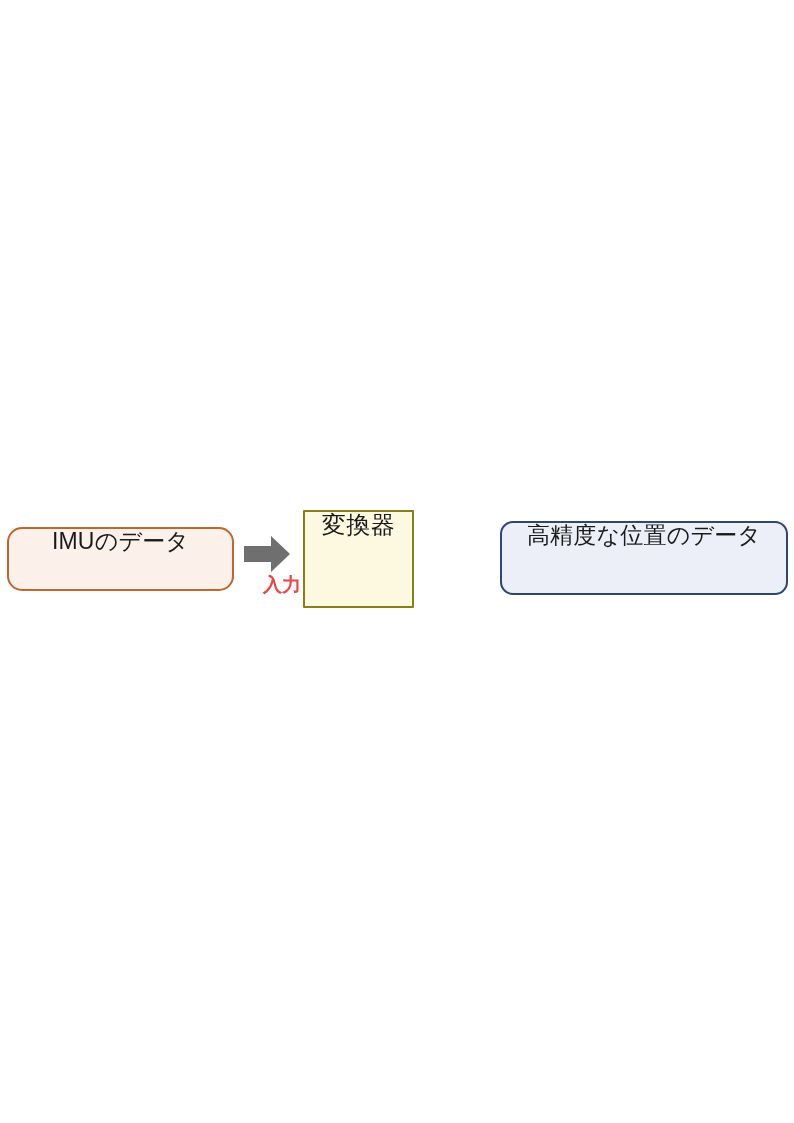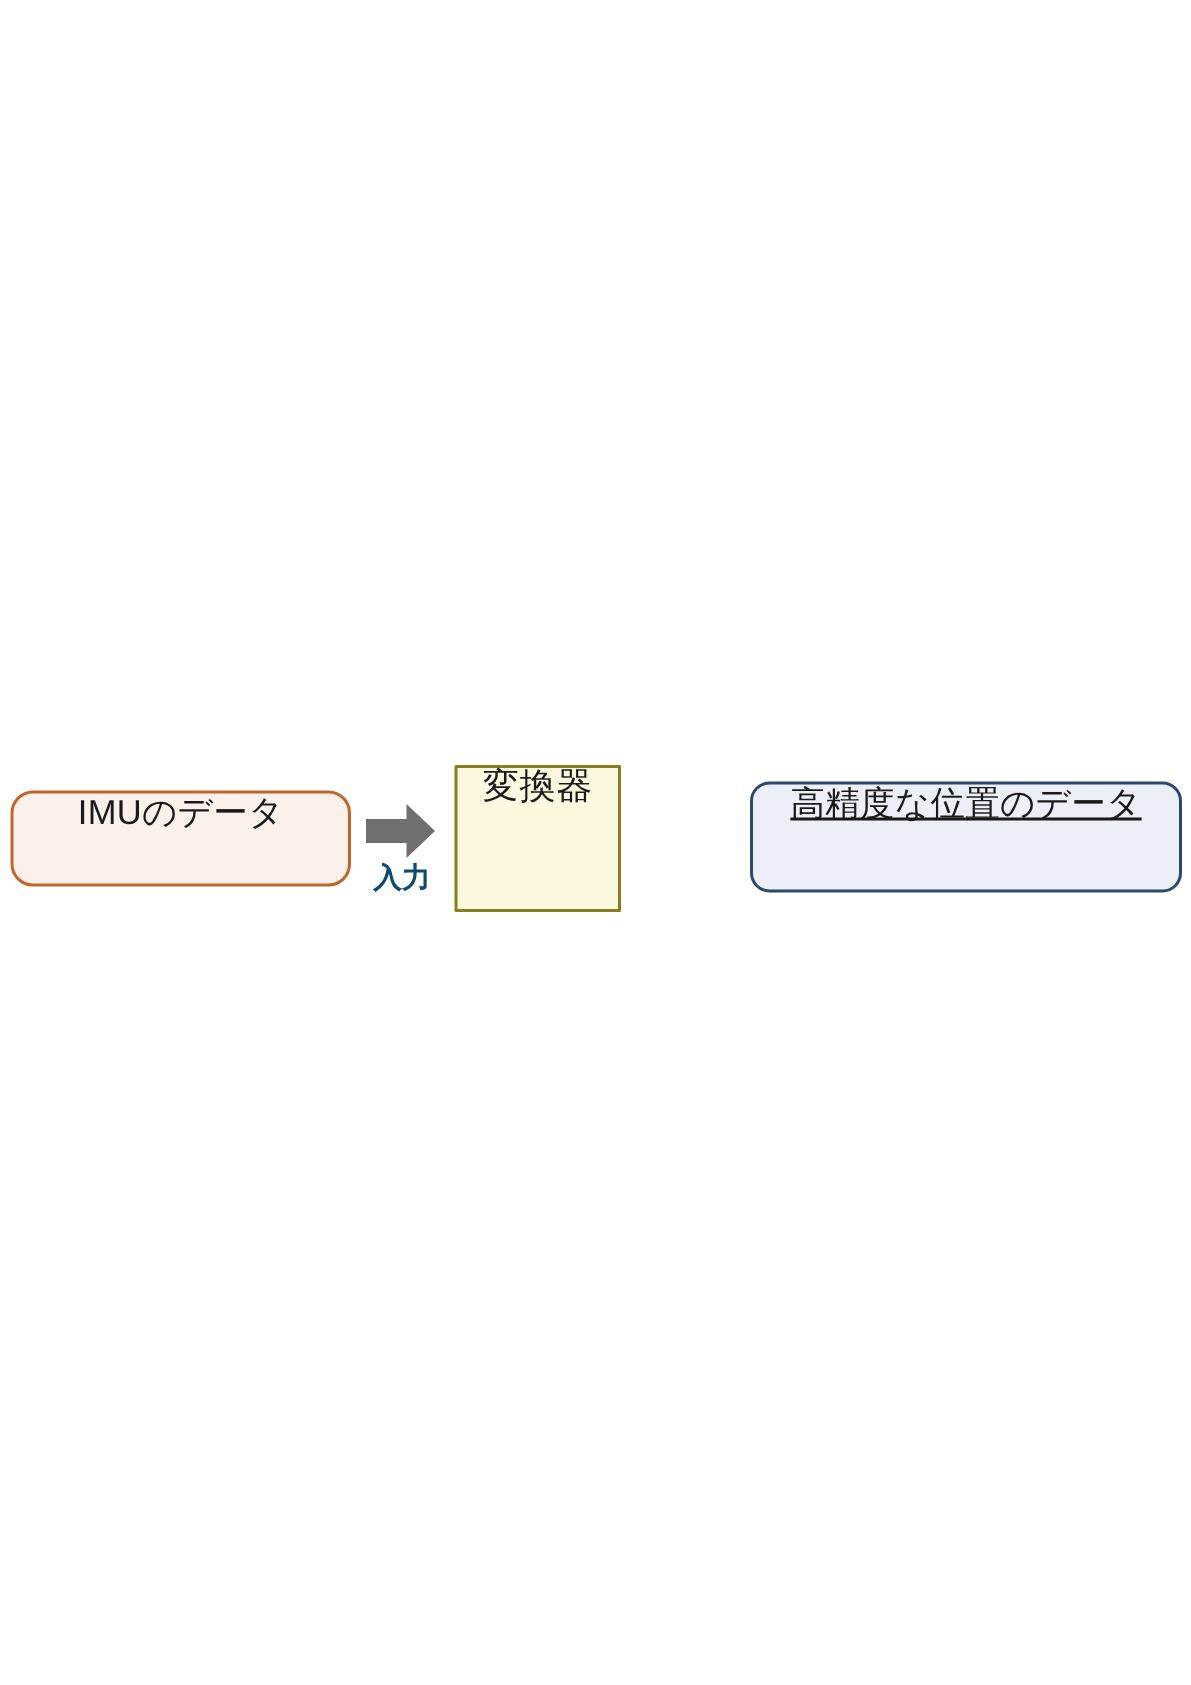--- a/index.html
+++ b/index.html
@@ -79,21 +79,20 @@
     width: 288px;
     height: 74px;
     border: 2.5px solid #2e4770;
     border-radius: 13px;
     background: #eceff7;
   }
   .node-output .node-label {
     font-size: 23px;
     color: #1a1a1a;
     letter-spacing: 0.2px;
-    text-decoration: underline;
   }
 
   
   .arrow-group {
     position: absolute;
     width: 58px;
     height: 70px;
   }
   .arrow-group.arrow-input { left: 237px; top: 536px; }
   .arrow-group.arrow-output { left: 429px; top: 536px; }
@@ -106,27 +105,27 @@
     height: 36px;
   }
   .arrow-shape svg {
     display: block;
     width: 46px;
     height: 36px;
   }
 
   .arrow-caption {
     position: absolute;
-    left: 2px;
+    left: 16px;
     top: 36px;
     width: 58px;
     text-align: center;
     font-size: 19px;
     font-weight: bold;
-    color: #0c4a6e;
+    color: #ef4444;
     white-space: nowrap;
     letter-spacing: 0px;
   }
 </style>
 </head>
 <body>
 
 <div class="diagram">
 
   <div class="node node-input">

